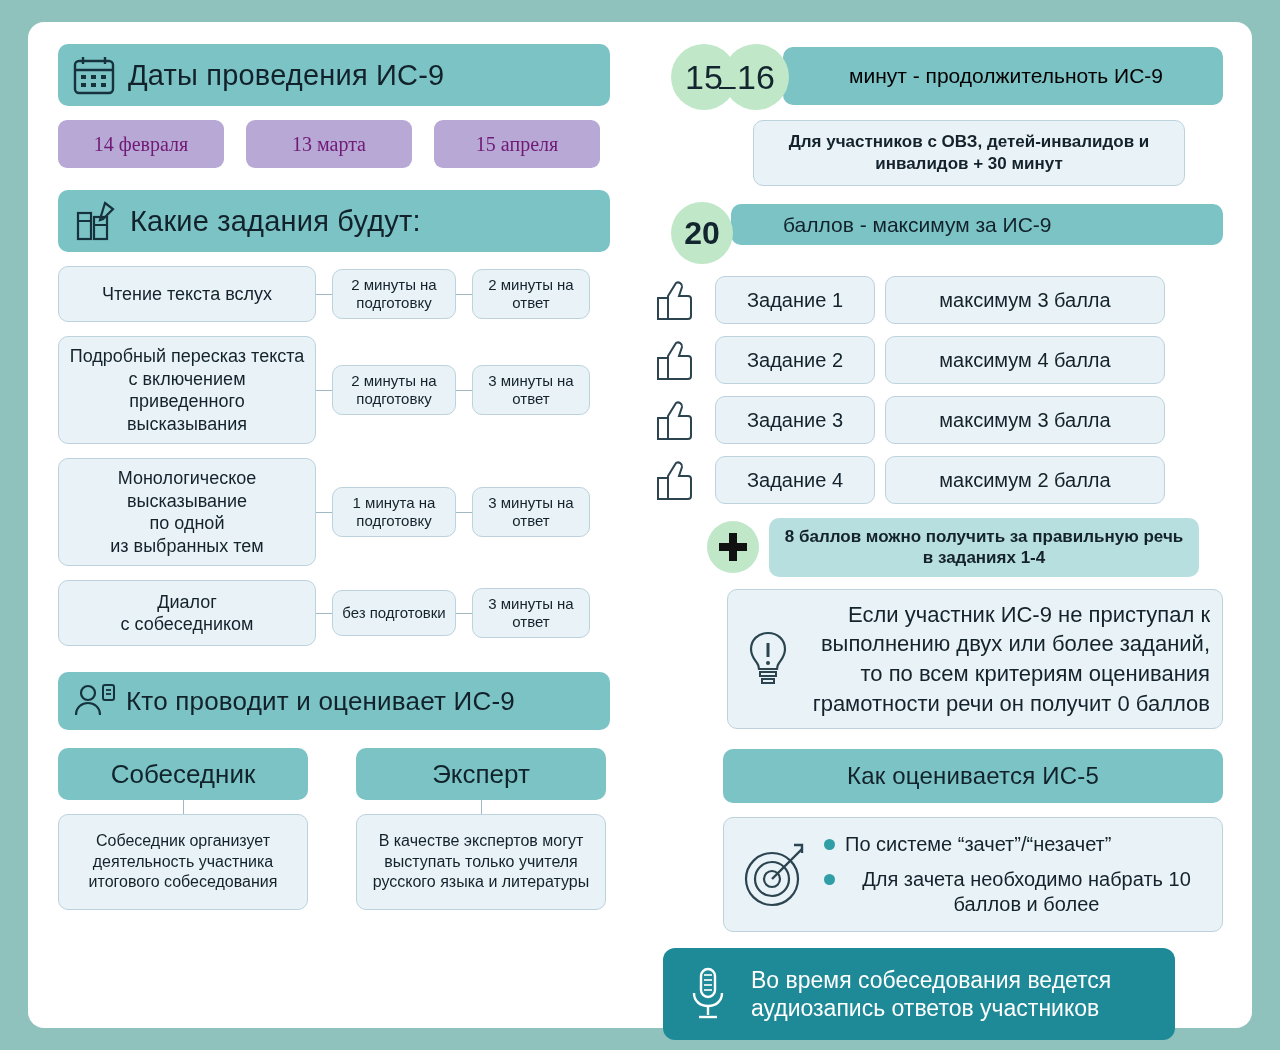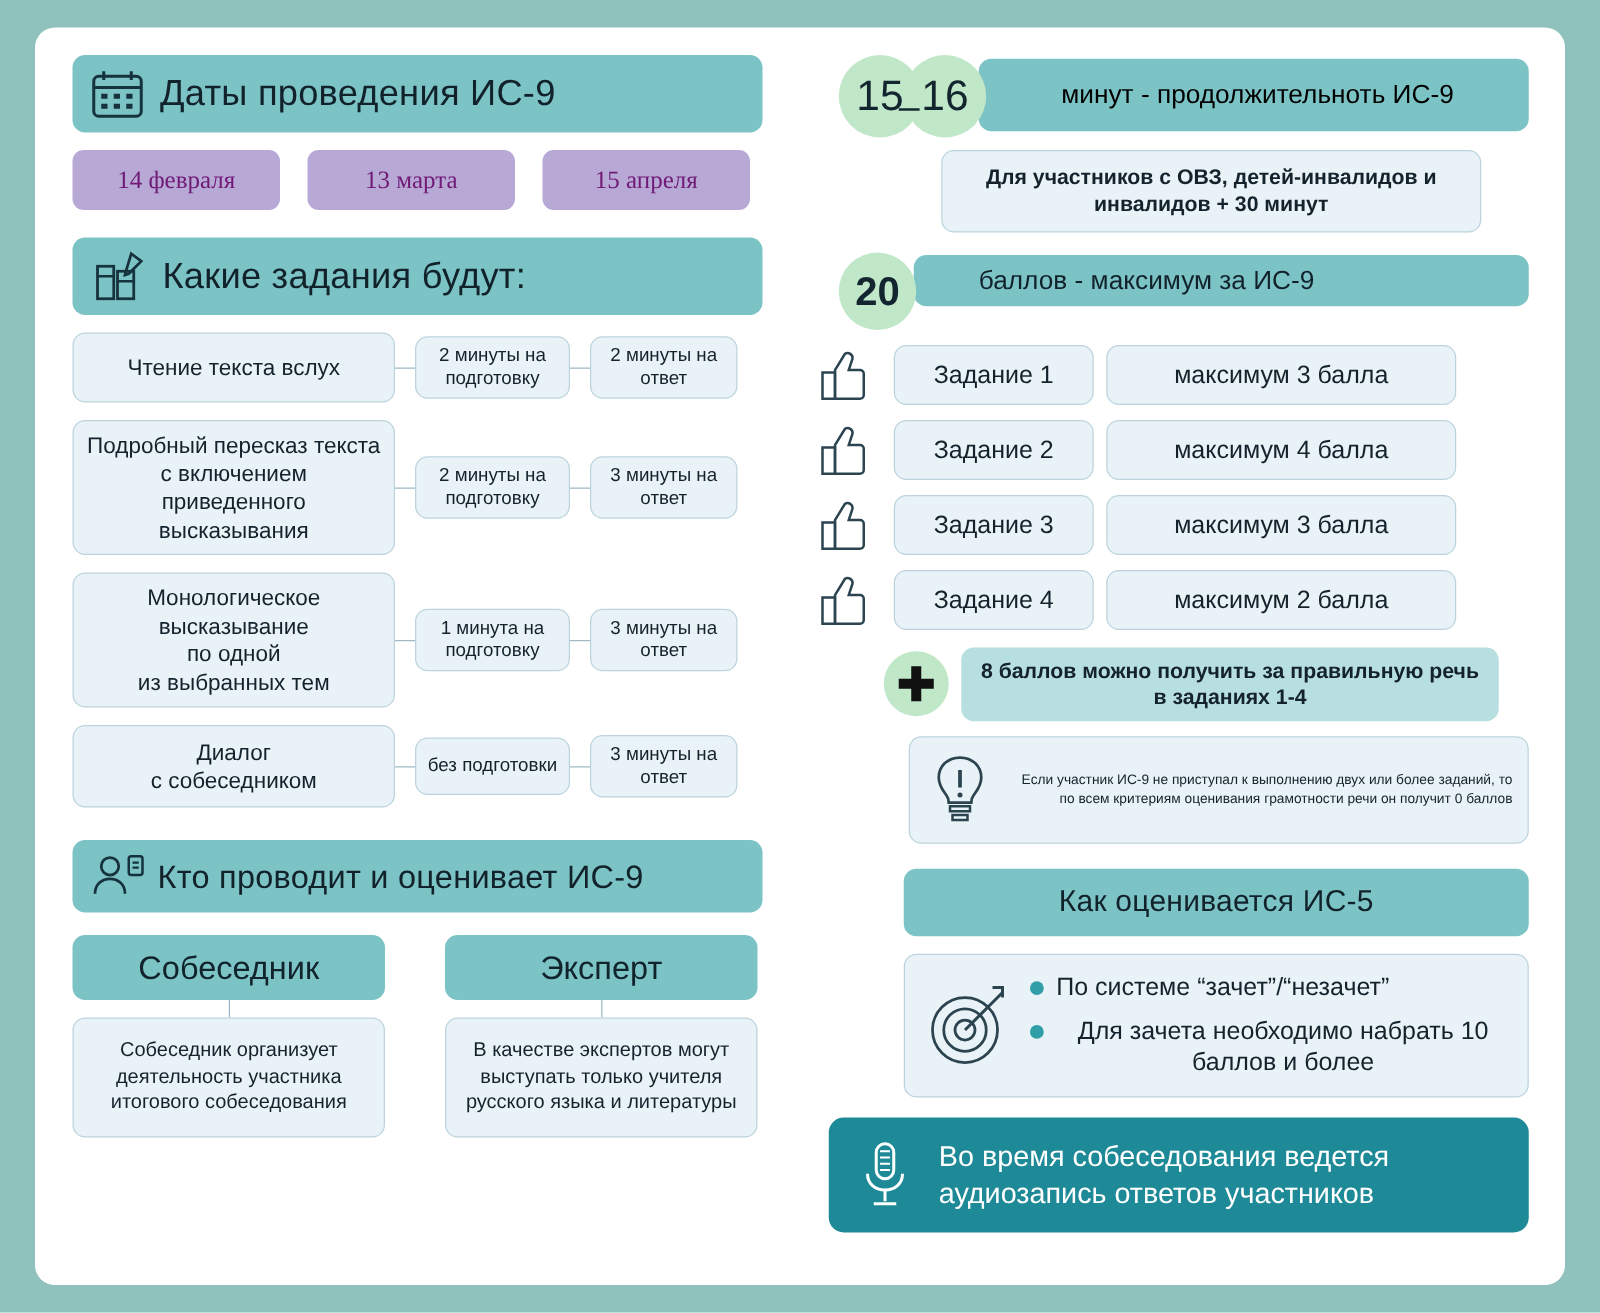--- a/index.html
+++ b/index.html
@@ -110,35 +110,35 @@
 
   .plus-row{display:flex;align-items:center;gap:10px;margin:14px 0 0 54px;}
   .plus-circle{
     width:52px;height:52px;border-radius:50%;background:#bfe7c8;
     display:flex;align-items:center;justify-content:center;
     font-size:40px;color:#111;line-height:1;
   }
   #plus-box{width:430px;background:#b7dfe0;border:none;font-size:17px;font-weight:bold;
             padding:8px 10px;line-height:1.25;}
 
-  #warn-box{width:496px;margin:12px 0 0 74px;font-size:11px;line-height:1.35;
+  #warn-box{width:496px;margin:12px 0 0 74px;font-size:22px;line-height:1.35;
             padding:10px 12px;justify-content:flex-start;gap:10px;text-align:right;}
   #warn-box .warn-text{flex:1;text-align:right;}
 
   #howbar{width:500px;height:54px;margin:20px 0 0 70px;justify-content:center;}
   #howbar .bar-title{font-size:24px;}
 
   #criteria-box{width:500px;margin:14px 0 0 70px;padding:14px 14px;gap:14px;
                 justify-content:flex-start;}
   .bullets{display:flex;flex-direction:column;gap:10px;}
   .bullet{display:flex;align-items:flex-start;gap:10px;font-size:20px;line-height:1.25;}
   .dot{width:11px;height:11px;border-radius:50%;background:#2f9ea6;margin-top:7px;flex:none;}
 
   #audio-bar{
-    width:560px;height:92px;margin:16px 0 0 10px;
+    width:512px;height:92px;margin:16px 0 0 10px;
     background:#1f8a97;border-radius:12px;color:#fff;
     display:flex;align-items:center;gap:16px;padding:0 18px;box-sizing:border-box;
   }
   #audio-bar .audio-text{font-size:23px;line-height:1.25;}
   svg{display:block;}
 </style>
 </head>
 <body>
 
 <div class="canvas">

